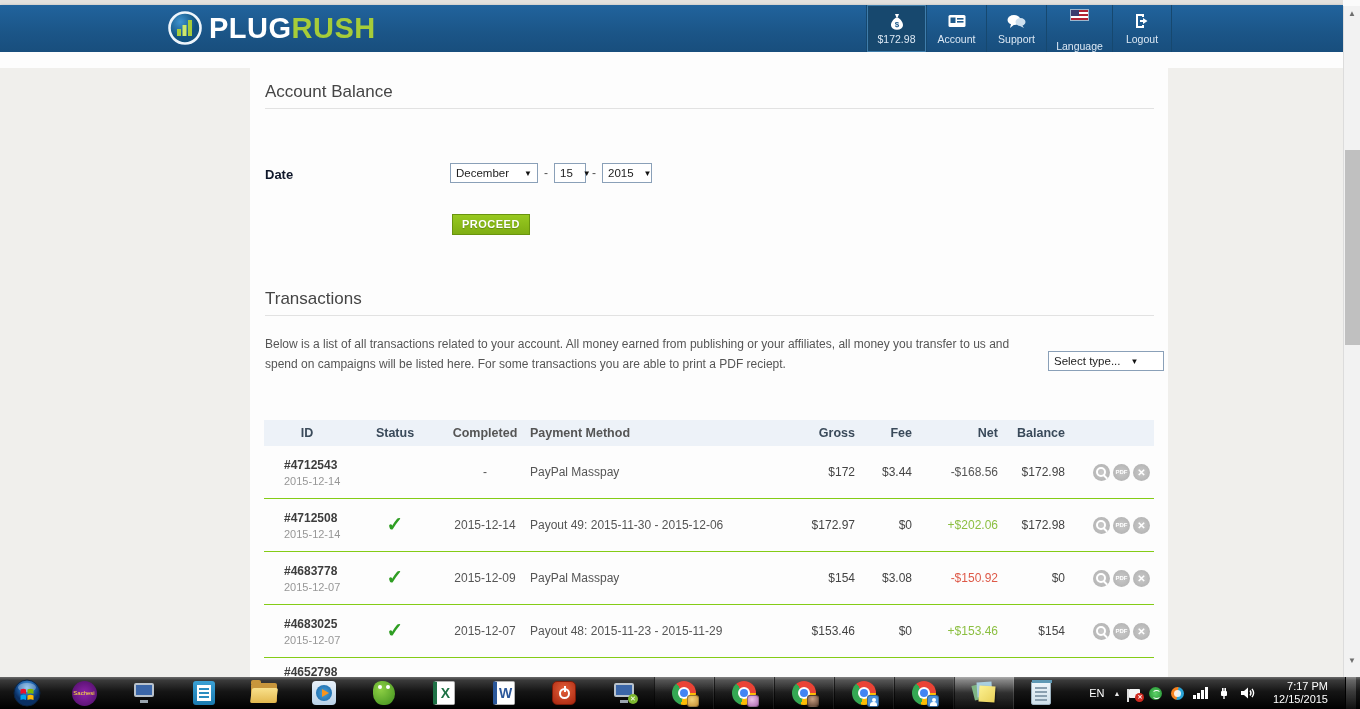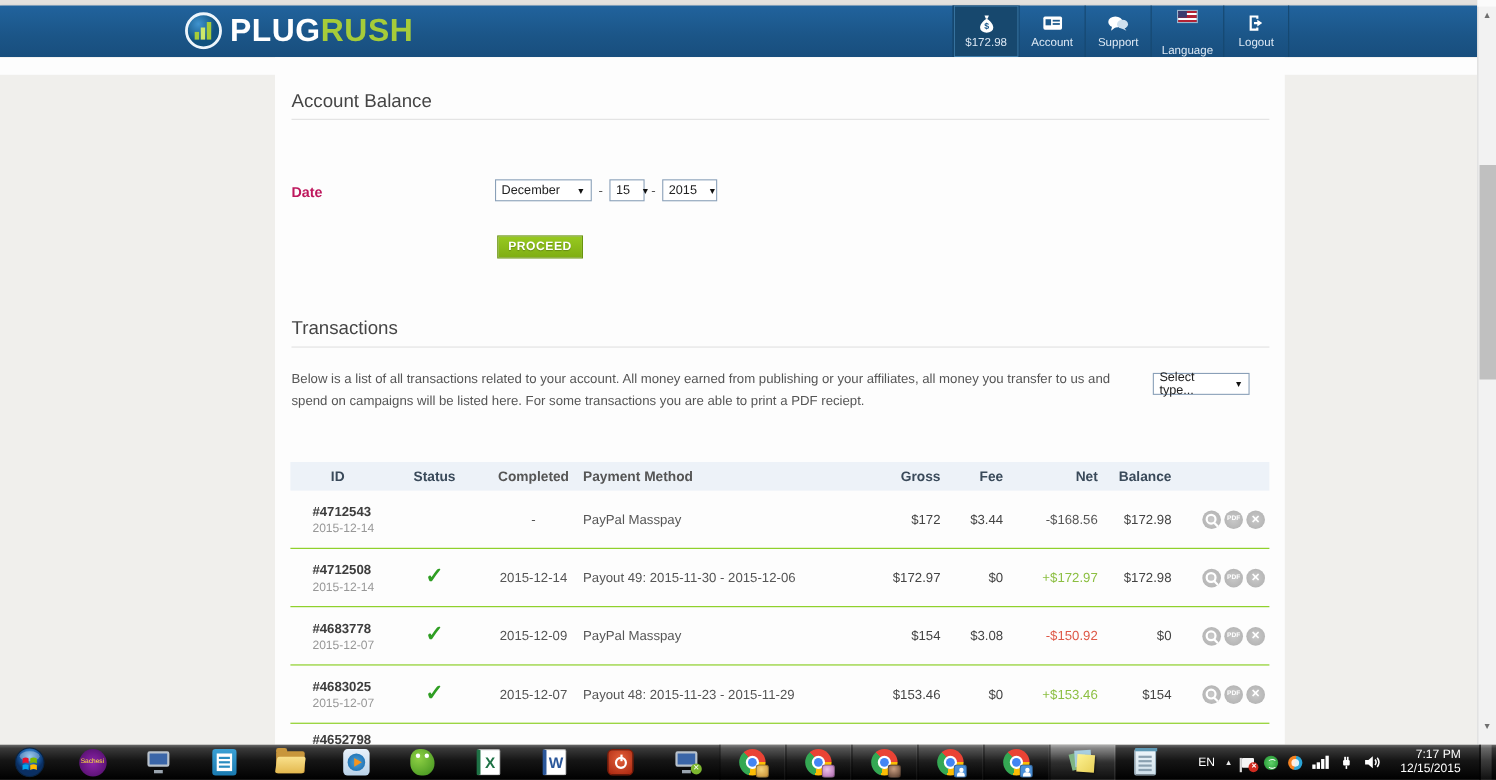--- a/index.html
+++ b/index.html
@@ -42,38 +42,38 @@
   #white-strip { position:absolute; top:0; left:0; width:100%; height:16px; background:#fdfdfd; }
   #card { position:absolute; left:250px; top:0; width:918px; height:625px; background:#fdfdfd; }
 
   .sec-title { position:absolute; left:15px; font-size:17px; color:#454545; }
   .hr { position:absolute; left:15px; right:14px; border-top:1px solid #e2e2e2; }
   .desc { position:absolute; left:15px; font-size:12px; color:#555; line-height:20px; }
 
   #ab-title { top:30px; }
   #ab-hr { top:56px; }
   #ab-desc { top:76px; }
-  #date-label { position:absolute; left:15px; top:115px; font-size:13px; font-weight:bold; color:#be185d; }
+  #date-label { position:absolute; left:15px; top:115px; font-size:13px; font-weight:bold; color:#0f172a; }
   #date-row { position:absolute; left:200px; top:111px; display:flex; align-items:center; gap:6px; }
   .sel { border:1px solid #8aa0b8; background:#fff; height:20px; display:inline-flex; align-items:center;
     font-size:11.5px; color:#222; padding:0 5px; cursor:pointer; position:relative; }
   .sel .car { font-size:8px; color:#111; margin-left:10px; }
   .sel-month { width:88px; justify-content:space-between; }
   .sel-day { width:32px; justify-content:space-between; }
   .sel-year { width:50px; justify-content:space-between; }
   .dash { font-size:12px; color:#555; }
   #proceed-btn { position:absolute; left:202px; top:162px; height:21px; padding:0 9px;
     background:linear-gradient(#97c920,#7fae13); border:1px solid #69940e; color:#fff;
     font-size:11px; font-weight:bold; letter-spacing:.5px; line-height:19px; cursor:pointer;
     text-shadow:0 1px 1px rgba(0,0,0,.25); }
 
   #tr-title { top:237px; }
   #tr-hr { top:263px; }
   #tr-desc { top:282px; width:765px; }
-  #type-select { position:absolute; left:798px; top:287px; width:88px; }
+  #type-select { position:absolute; left:798px; top:299px; width:116px; }
 
   
   #table { position:absolute; left:14px; top:368px; width:890px; }
   .thead { display:flex; background:#edf2f8; height:26px; align-items:center;
     font-size:12.5px; font-weight:bold; color:#3a4a5a; }
   .trow { display:flex; height:53px; align-items:center; border-bottom:1px solid #84cc16; font-size:12px; color:#444; }
   .trow-partial { display:flex; height:30px; align-items:flex-start; padding-top:7px; font-size:12px; }
   .c-id { width:86px; padding-left:20px; }
   .thead .c-id { text-align:center; padding-left:0; }
   .c-status { width:90px; text-align:center; }
@@ -344,21 +344,21 @@
       <div class="trow">
         <div class="c-id">
           <div class="tid">#4712508</div>
           <div class="tdate">2015-12-14</div>
         </div>
         <div class="c-status"><span class="check">✓</span></div>
         <div class="c-completed">2015-12-14</div>
         <div class="c-method">Payout 49: 2015-11-30 - 2015-12-06</div>
         <div class="c-gross">$172.97</div>
         <div class="c-fee">$0</div>
-        <div class="c-net net-pos">+$172.97</div>
+        <div class="c-net net-pos">+$202.06</div>
         <div class="c-balance">$172.98</div>
         <div class="c-actions">
           <span class="act-ico search"></span>
           <span class="act-ico pdf">PDF</span>
           <span class="act-ico close">✕</span>
         </div>
       </div>
 
       <div class="trow">
         <div class="c-id">

